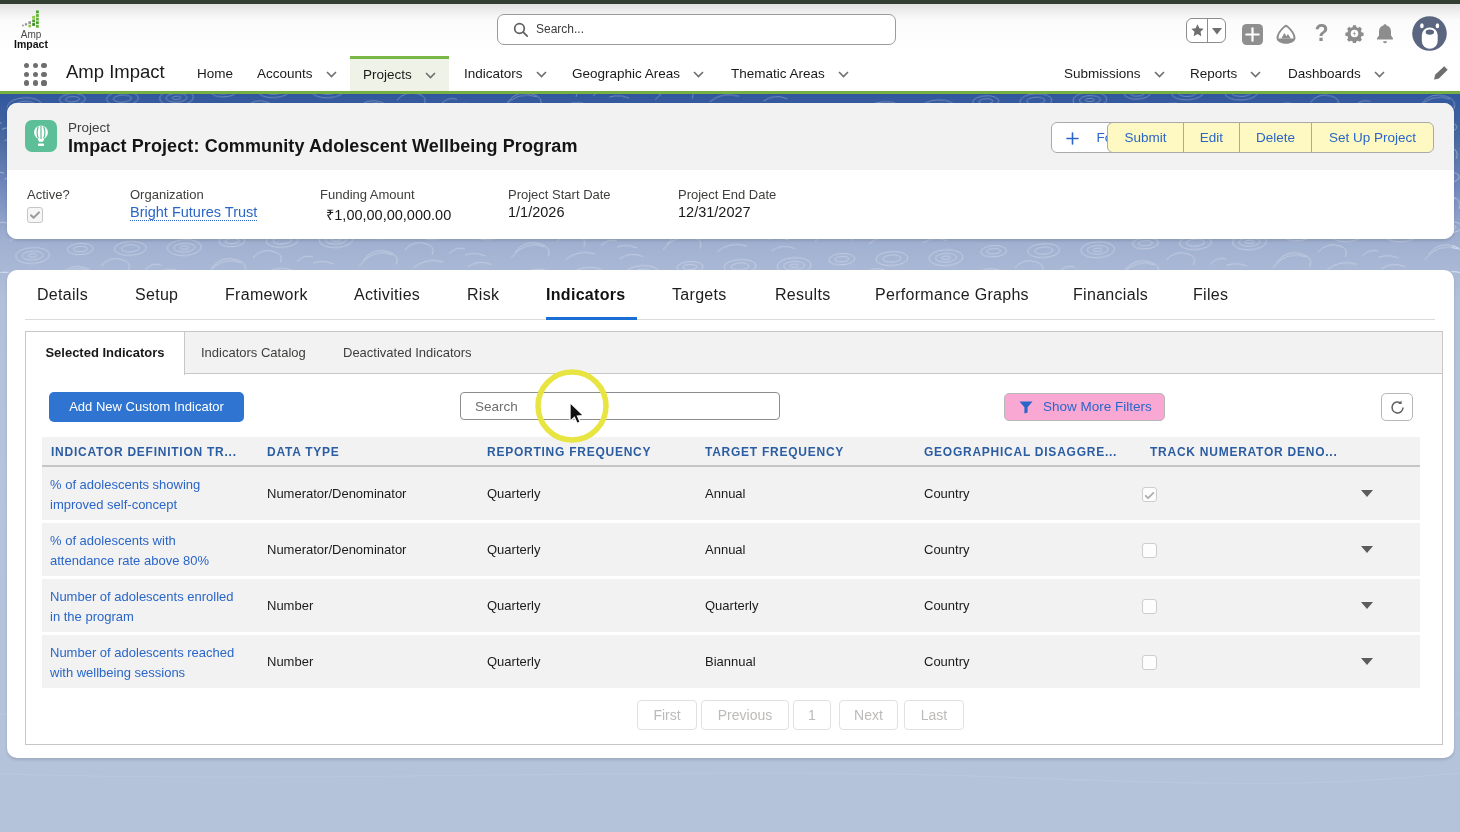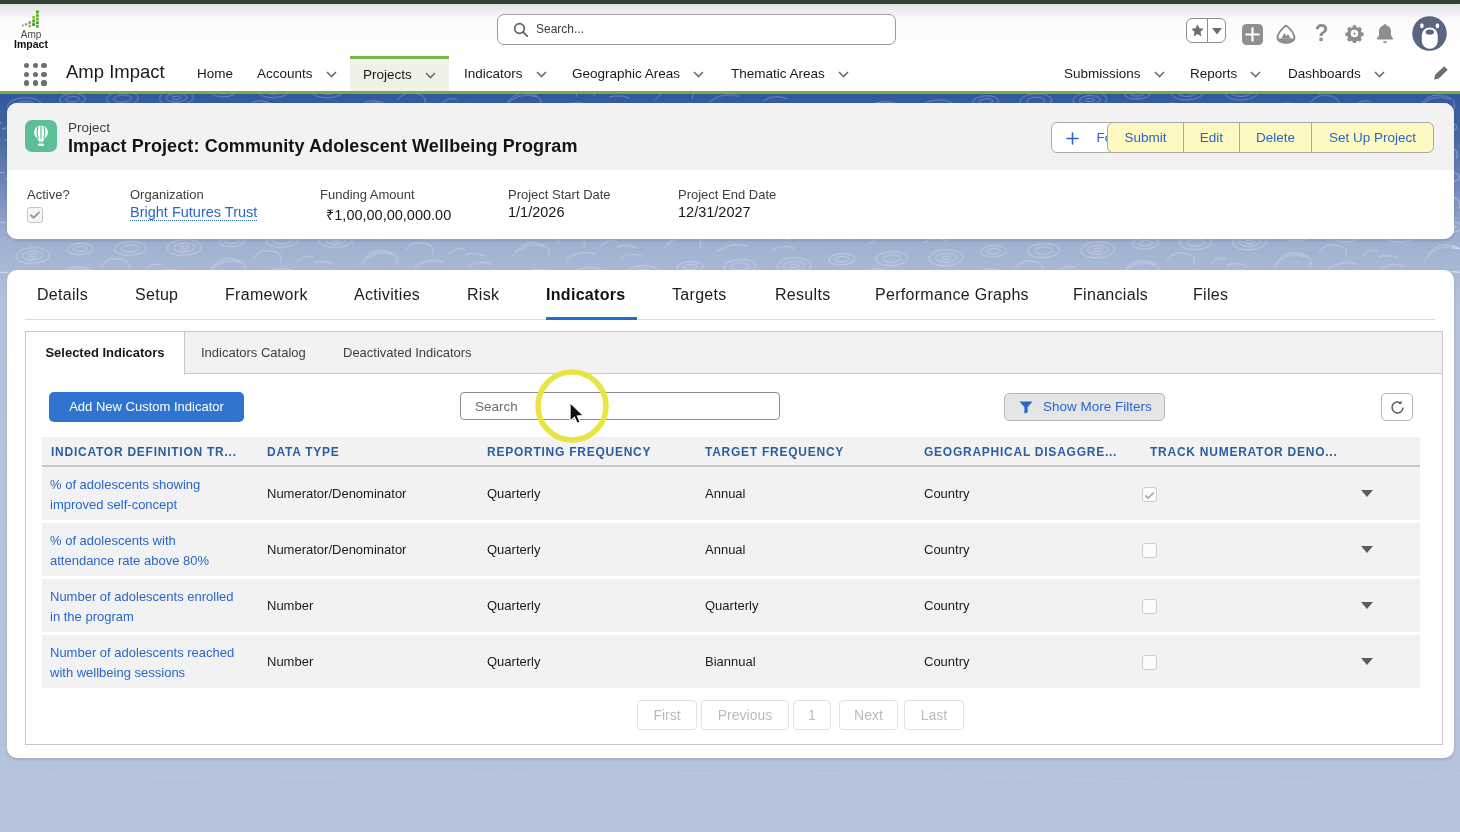--- a/index.html
+++ b/index.html
@@ -53,21 +53,21 @@
   .maintabs { position:absolute; left:18px; top:0; width:1410px; height:50px; border-bottom:1px solid #dddbda; }
   .mtab { position:absolute; top:0; height:50px; line-height:50px; font-size:16px; letter-spacing:0.3px; color:#1d1d1d; white-space:nowrap; }
   .mtab.active { font-weight:bold; border-bottom:3px solid #1a6fd4; color:#111; }
   .innerbox { position:absolute; left:18px; top:61px; width:1418px; height:414px; border:1px solid #c9c7c5; background:#fff; }
   .subtabs { position:absolute; left:0; top:0; width:100%; height:42px; background:#f3f2f2; border-bottom:1px solid #c9c7c5; }
   .stab { position:absolute; top:0; height:42px; line-height:42px; font-size:13px; color:#3e3e3c; }
   .stab.active { left:0; width:159px; background:#fff; border-right:1px solid #c9c7c5; height:43px; font-weight:bold; color:#181818; text-align:center; }
   .bluebtn { position:absolute; left:23px; top:60px; width:195px; height:30px; background:#2e74d0; border-radius:5px; color:#fff; font-size:13px; text-align:center; line-height:30px; }
   .tsearch { position:absolute; left:434px; top:60px; width:320px; height:28px; border:1px solid #8d8d8d; border-radius:4px; background:#fff; }
   .tsearch span { position:absolute; left:14px; top:6px; font-size:13.5px; color:#6e6e6e; }
-  .filterbtn { position:absolute; left:978px; top:61px; width:161px; height:28px; border:1px solid #b7b7b7; border-radius:5px; background:#e5e5e5; }
+  .filterbtn { position:absolute; left:978px; top:61px; width:161px; height:28px; border:1px solid #b7b7b7; border-radius:5px; background:#f9a8d4; }
   .filterbtn span { position:absolute; left:38px; top:5px; font-size:13.5px; color:#2a66c8; }
   .refreshbtn { position:absolute; left:1355px; top:61px; width:32px; height:28px; border:1px solid #b7b7b7; border-radius:5px; background:#fff; }
   
   .dtable { position:absolute; left:16px; top:105px; width:1378px; }
   .thead { position:relative; height:30px; background:#f3f2f2; border-bottom:2px solid #c8c6c4; }
   .th { position:absolute; top:8px; font-size:12px; font-weight:bold; color:#2b5da3; letter-spacing:0.75px; white-space:nowrap; }
   .trow { position:relative; height:56px; background:#f3f2f2; border-bottom:3px solid #fff; }
   .td { position:absolute; font-size:13px; color:#1b1b1b; white-space:nowrap; }
   .td.link { color:#2a66c8; line-height:20px; }
   .td.mid { top:19px; }

